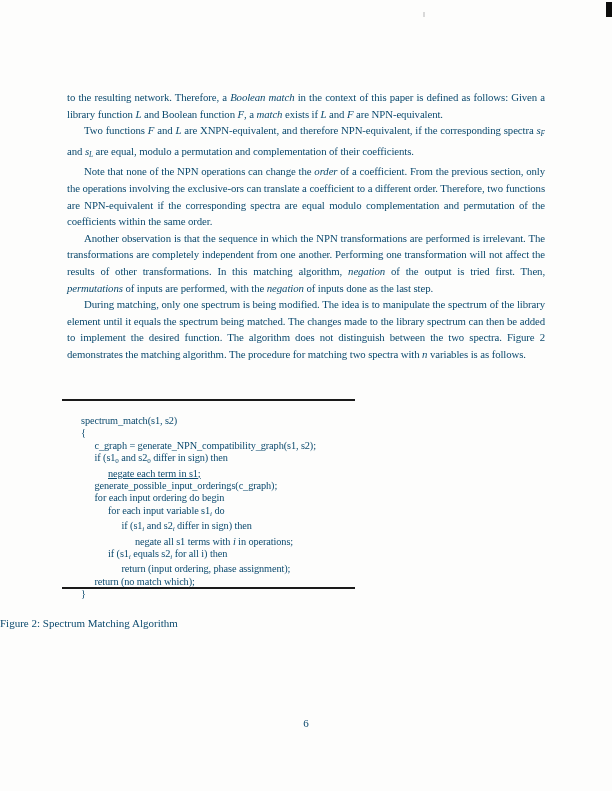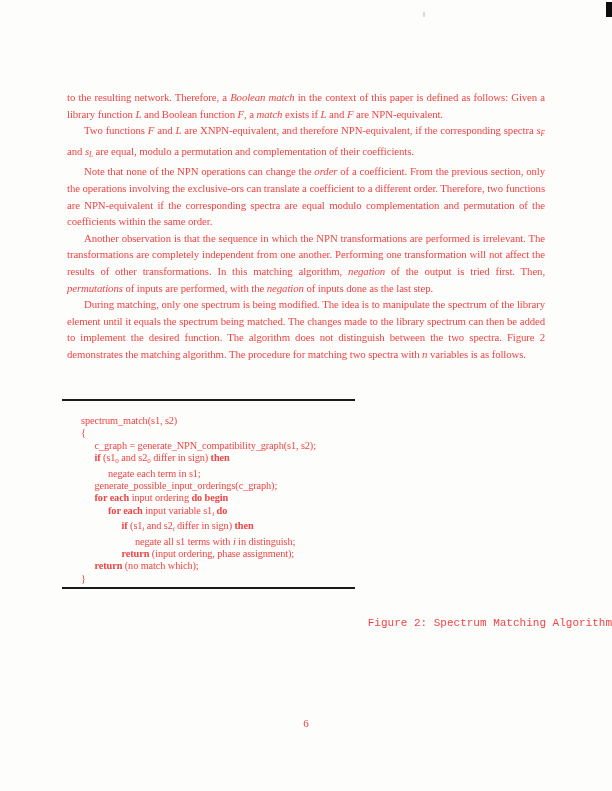--- a/index.html
+++ b/index.html
@@ -2,21 +2,21 @@
 <html><head>
 <meta charset="utf-8">
 <style>
   html, body { margin: 0; padding: 0; background: #e8e8e8; }
   .page {
     position: relative;
     width: 612px;
     height: 791px;
     background: #fdfdfc;
     font-family: "Liberation Serif", serif;
-    color: #ef4444;
+    color: #0c4a6e;
     overflow: hidden;
     margin: 0 auto;
   }
   .corner-bar {
     position: absolute;
     right: 0; top: 2px;
     width: 6px; height: 15px;
     background: #0d0d0d;
   }
   .tick-mark {
@@ -30,21 +30,21 @@
     left: 67px; top: 89px;
     width: 478px;
     font-size: 10.8px;
     line-height: 16.6px;
     letter-spacing: -0.1px;
     text-align: justify;
   }
   .para { margin: 0; }
   .para.indent { text-indent: 17px; }
   .i { font-style: italic; }
-  .b { font-weight: bold; margin-top: 16px; }
+  .b { font-weight: normal; margin-top: 16px; }
   .sub { font-size: 0.68em; vertical-align: -0.28em; }
   .isub { font-size: 0.68em; vertical-align: -0.28em; font-style: italic; }
   .rule {
     position: absolute;
     left: 62px;
     width: 293px;
     height: 2px;
     background: #1a1a1a;
   }
   .rule-top { top: 399px; }
@@ -55,23 +55,22 @@
     width: 440px;
     font-size: 10.3px;
     line-height: 12.4px;
     letter-spacing: -0.1px;
   }
   .code-line { white-space: pre; }
   .caption {
     position: absolute;
     left: 0; top: 617px;
     width: 612px;
-    text-align: right;
+    text-align: left;
     font-size: 11px;
-    font-family: Liberation Mono, monospace;
   }
   .page-number {
     position: absolute;
     left: 0; top: 717px;
     width: 612px;
     text-align: center;
     font-size: 11px;
   }
 </style>
 </head>
@@ -88,26 +87,27 @@
       <p class="para indent"><span>Another observation is that the sequence in which the NPN transformations are performed is irrelevant.  The transformations are completely independent from one another.  Performing one transformation will not affect the results of other transformations.  In this matching algorithm, </span><span class="i">negation</span><span> of the output is tried first.  Then, </span><span class="i">permutations</span><span> of inputs are performed, with the </span><span class="i">negation</span><span> of inputs done as the last step.</span></p>
       <p class="para indent"><span>During matching, only one spectrum is being modified.  The idea is to manipulate the spectrum of the library element until it equals the spectrum being matched.  The changes made to the library spectrum can then be added to implement the desired function.  The algorithm does not distinguish between the two spectra.  Figure 2 demonstrates the matching algorithm.  The procedure for matching two spectra with </span><span class="i">n</span><span> variables is as follows.</span></p>
     </div>
 
   <div class="rule rule-top"></div>
   <div class="code-block" id="code">
       <div class="code-line" style="padding-left: 0px;"><span>spectrum_match(s1, s2)</span></div>
       <div class="code-line" style="padding-left: 0px;"><span>{</span></div>
       <div class="code-line" style="padding-left: 13.5px;"><span>c_graph = generate_NPN_compatibility_graph(s1, s2);</span></div>
       <div class="code-line" style="padding-left: 13.5px;"><span class="b">if</span><span> (s1</span><span class="sub">0</span><span> and s2</span><span class="sub">0</span><span> differ in sign) </span><span class="b">then</span></div>
-      <div class="code-line" style="padding-left: 27px;"><span>negate each term in s1;</span></div>
+      <div class="code-line" style="padding-left: 27px; text-decoration: underline;"><span>negate each term in s1;</span></div>
       <div class="code-line" style="padding-left: 13.5px;"><span>generate_possible_input_orderings(c_graph);</span></div>
       <div class="code-line" style="padding-left: 13.5px;"><span class="b">for each</span><span> input ordering </span><span class="b">do begin</span></div>
       <div class="code-line" style="padding-left: 27px;"><span class="b">for each</span><span> input variable s1</span><span class="isub">i</span><span> </span><span class="b">do</span></div>
       <div class="code-line" style="padding-left: 40.5px;"><span class="b">if</span><span> (s1</span><span class="isub">i</span><span> and s2</span><span class="isub">i</span><span> differ in sign) </span><span class="b">then</span></div>
-      <div class="code-line" style="padding-left: 54px;"><span>negate all s1 terms with </span><span class="i">i</span><span> in distinguish;</span></div>
+      <div class="code-line" style="padding-left: 54px;"><span>negate all s1 terms with </span><span class="i">i</span><span> in operations;</span></div>
+      <div class="code-line" style="padding-left: 27px;"><span class="b">if</span><span> (s1</span><span class="isub">i</span><span> equals s2</span><span class="isub">i</span><span> for all i) </span><span class="b">then</span></div>
       <div class="code-line" style="padding-left: 40.5px;"><span class="b">return</span><span> (input ordering, phase assignment);</span></div>
       <div class="code-line" style="padding-left: 13.5px;"><span class="b">return</span><span> (no match which);</span></div>
       <div class="code-line" style="padding-left: 0px;"><span>}</span></div>
     </div>
   <div class="rule rule-bottom"></div>
 
   <div class="caption">Figure 2: Spectrum Matching Algorithm</div>
   <div class="page-number">6</div>
 </div>
 

